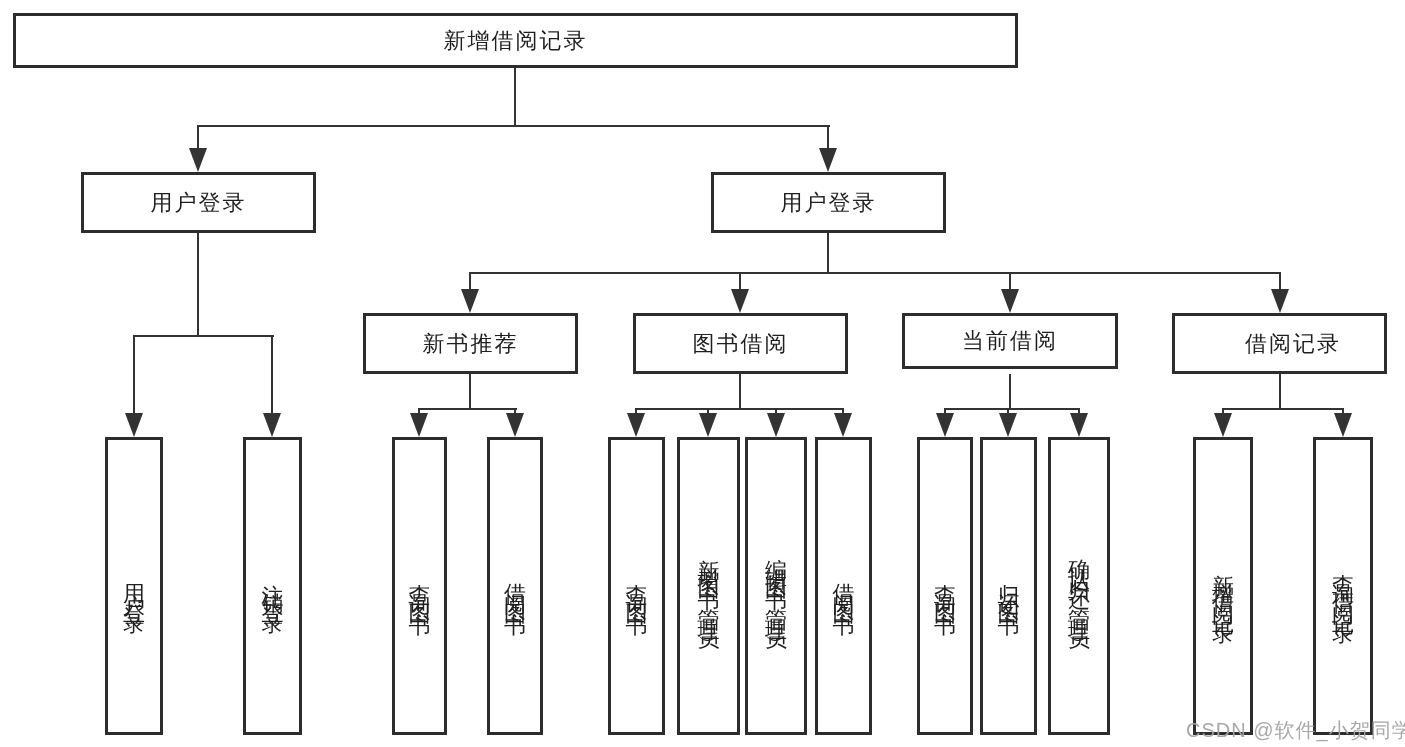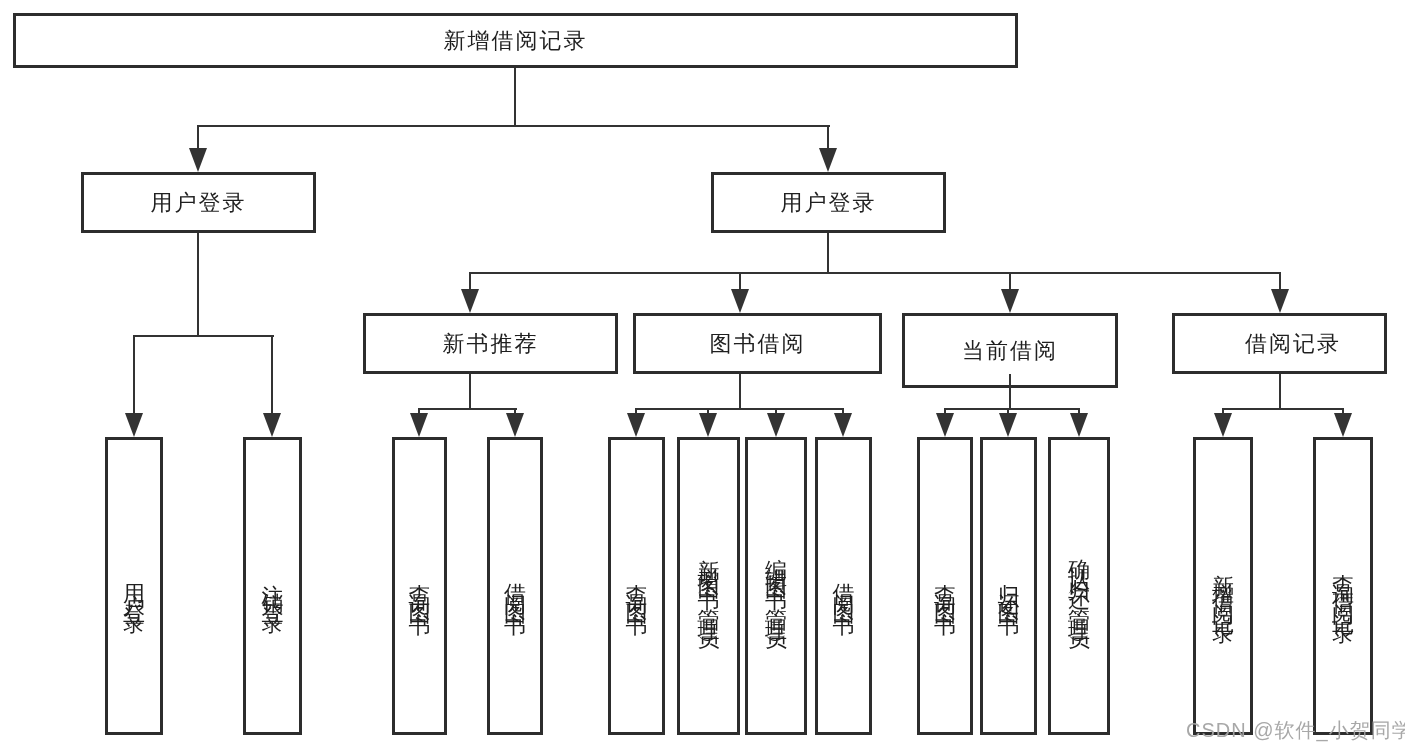--- a/index.html
+++ b/index.html
@@ -67,27 +67,27 @@
   <div class="hl" style="left:469px;top:272px;width:812px;"></div>
   <div class="vl" style="left:469px;top:272px;height:20px;"></div>
   <div class="vl" style="left:739px;top:272px;height:20px;"></div>
   <div class="vl" style="left:1009px;top:272px;height:20px;"></div>
   <div class="vl" style="left:1279px;top:272px;height:20px;"></div>
   <div class="arw" style="left:461px;top:289px;"></div>
   <div class="arw" style="left:731px;top:289px;"></div>
   <div class="arw" style="left:1001px;top:289px;"></div>
   <div class="arw" style="left:1271px;top:289px;"></div>
 
-  <div class="node" style="left:363px;top:313px;width:255px;height:61px;">
+  <div class="node" style="left:363px;top:313px;width:215px;height:61px;">
     <span>新书推荐</span>
   </div>
-  <div class="node" style="left:633px;top:313px;width:249px;height:61px;">
+  <div class="node" style="left:633px;top:313px;width:215px;height:61px;">
     <span>图书借阅</span>
   </div>
-  <div class="node" style="left:902px;top:313px;width:216px;height:75px;font-family:Liberation Mono, monospace;">
+  <div class="node" style="left:902px;top:313px;width:216px;height:56px;font-family:Liberation Mono, monospace;">
     <span>当前借阅</span>
   </div>
   <div class="node" style="left:1172px;top:313px;width:215px;height:61px;padding-left:27px;">
     <span>借阅记录</span>
   </div>
 
   <div class="vl" style="left:469px;top:374px;height:36px;"></div>
   <div class="hl" style="left:418px;top:408px;width:99px;"></div>
   <div class="vl" style="left:418px;top:408px;height:9px;"></div>
   <div class="vl" style="left:514px;top:408px;height:9px;"></div>

